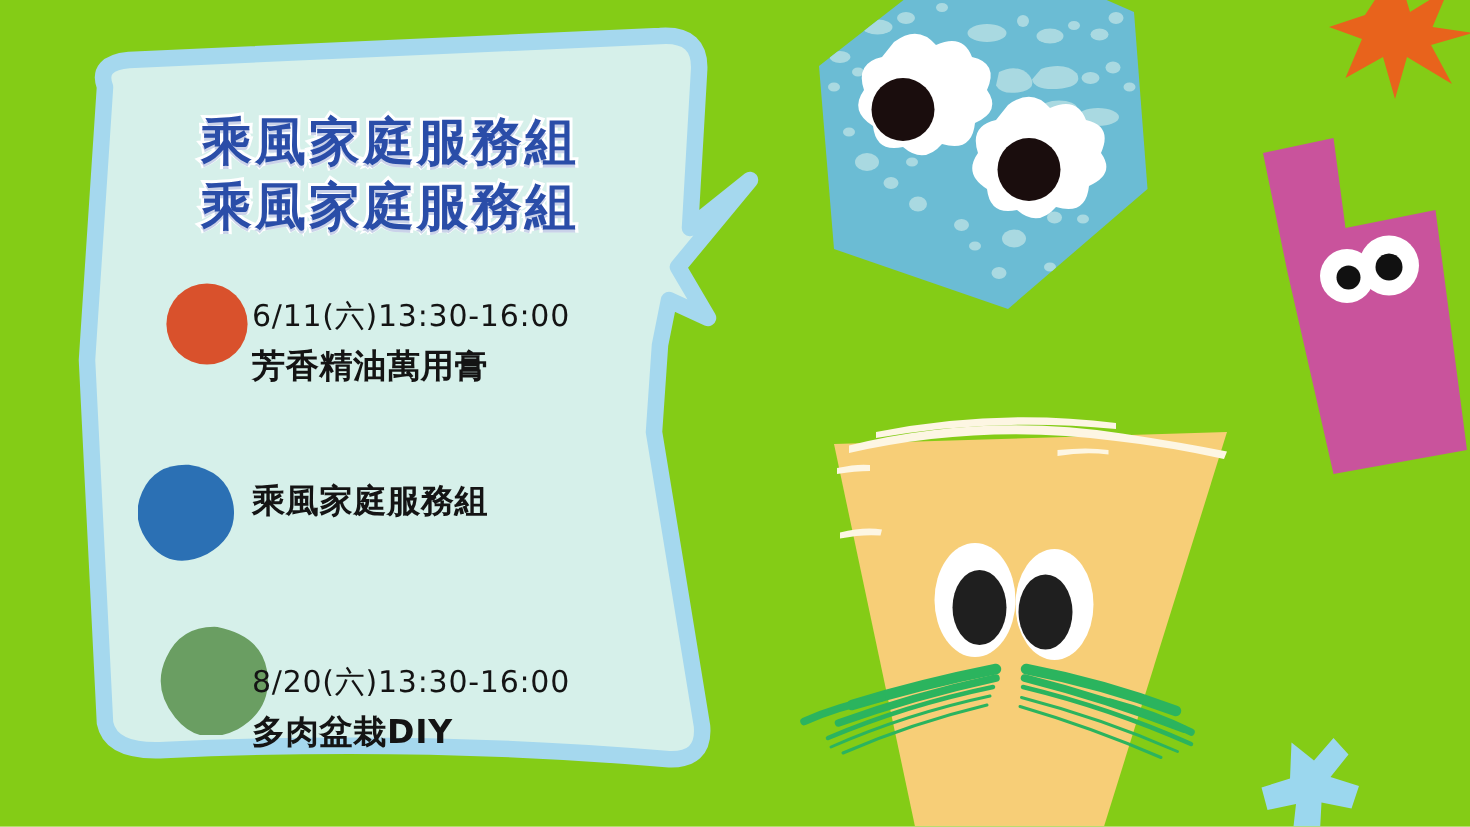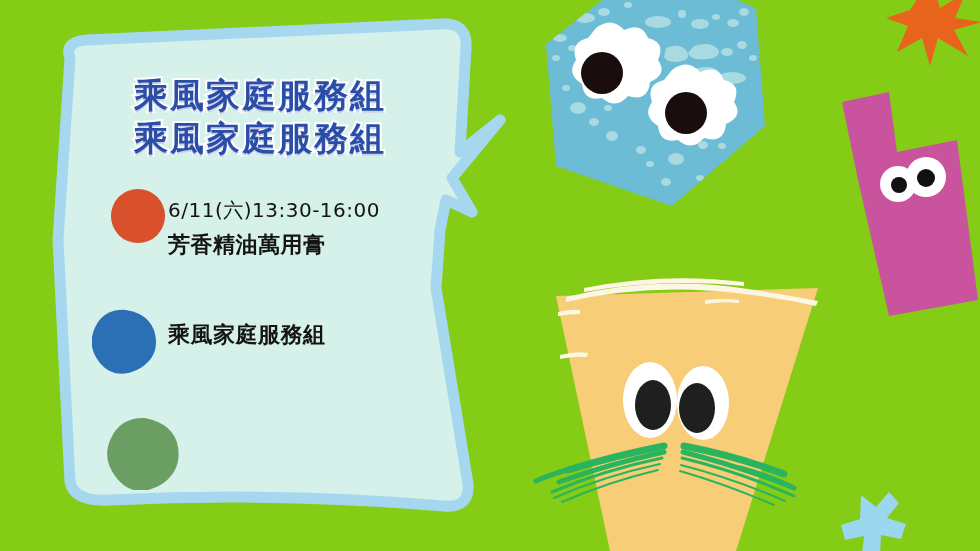--- a/index.html
+++ b/index.html
@@ -241,18 +241,22 @@
         </svg>
         <div class="session-label">
           <div class="session-topic">乘風家庭服務組</div>
         </div>
       </div>
 
       <div class="session s3">
         <svg class="session-dot" viewBox="0 0 76 76">
           <path d="M40 2 q30 6 34 30 q4 26 -20 40 q-26 13 -43 -8 q-16 -20 -6 -41 q10 -22 35 -21 Z" fill="#6A9E62"></path>
         </svg>
+        <div class="session-label">
+          <div class="session-date">8/20(六)13:30-16:00</div>
+          <div class="session-topic">多肉盆栽DIY</div>
+        </div>
       </div>
 
     </div>
   </div>
 
 </div>
 
 </body></html>

